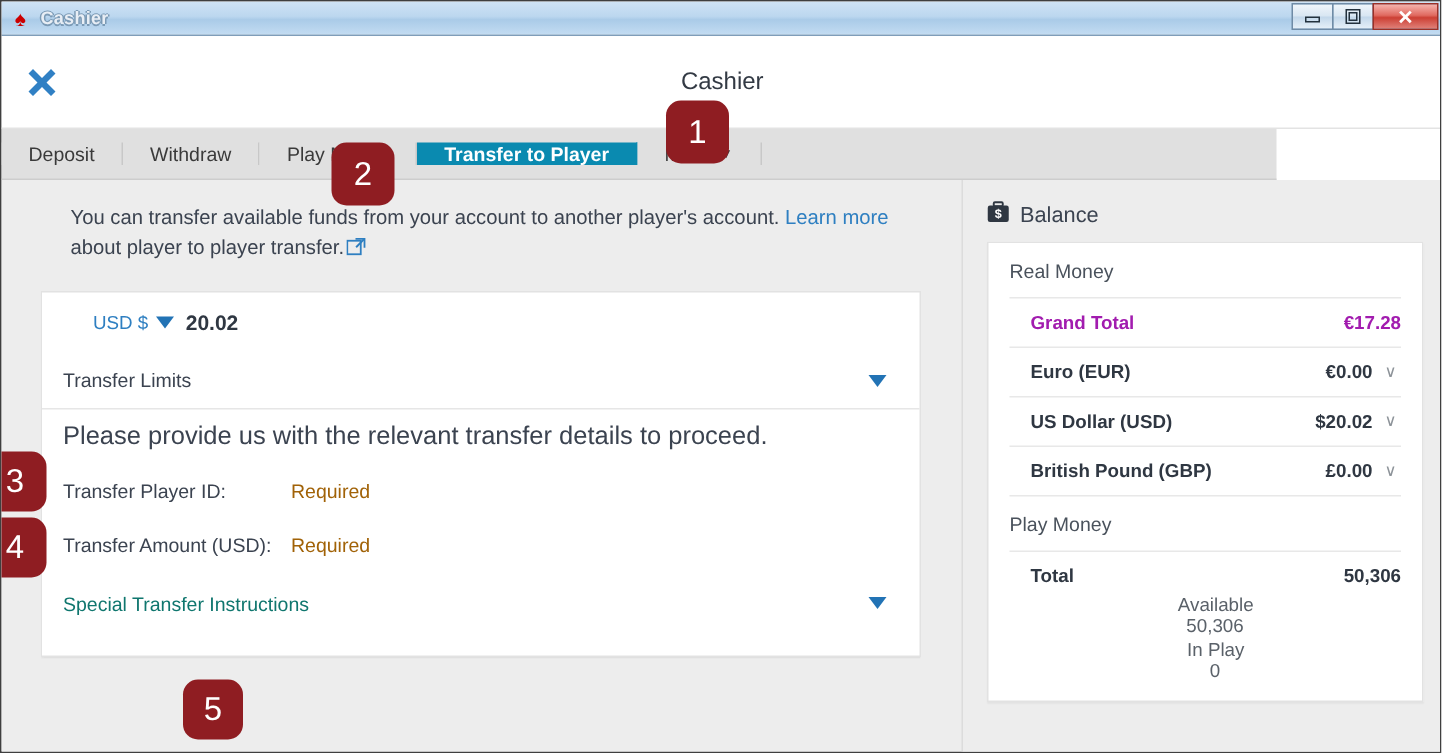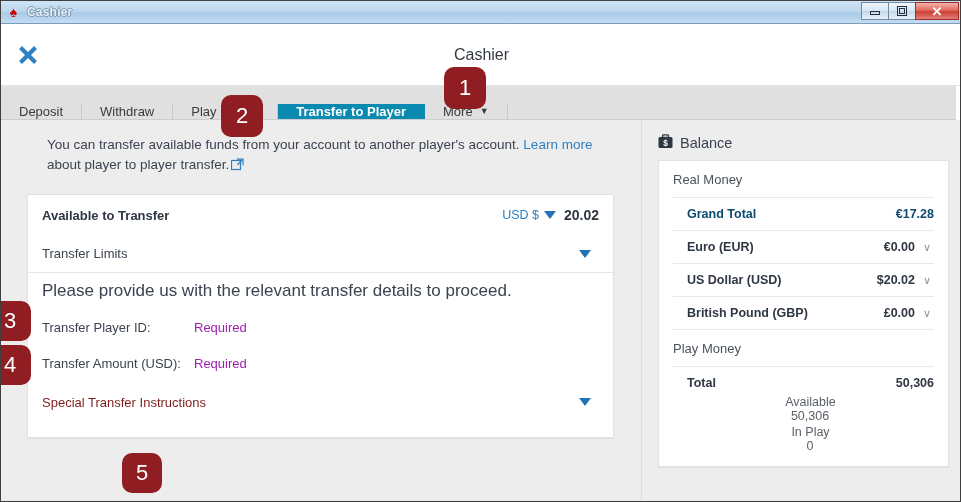--- a/index.html
+++ b/index.html
@@ -71,23 +71,23 @@
     display: flex; align-items: center; justify-content: center;
     cursor: pointer;
   }
   .page-title {
     width: 100%; text-align: center;
     font-size: 16px; color: #333a44;
   }
 
   
   .tabbar {
-    position: absolute; left: 0; top: 85px; width: 955px; height: 34px;
+    position: absolute; left: 0; top: 85px; width: 850px; height: 34px;
     background: #e0e0e0;
-    display: flex; align-items: flex-end;
+    display: flex; align-items: center;
     border-bottom: 1px solid #cdcdcd;
   }
   .tab {
     display: flex; align-items: center; justify-content: center;
     padding: 0 18px;
     font-size: 13px; color: #3a3a3a;
     border-right: 1px solid #c8c8c8;
     background: #e0e0e0;
     cursor: pointer;
     white-space: nowrap;
@@ -163,23 +163,23 @@
 
   .hint-row {
     height: 36px;
     font-size: 17px; color: #3b4350;
   }
   .field-row {
     height: 36px;
     font-size: 13px; color: #3b4350;
   }
   .field-label { width: 152px; color: #3b4350; }
-  .field-value { color: #a21caf; cursor: text; }
+  .field-value { color: #a16207; cursor: text; }
   .special-row {
-    height: 42px; font-size: 13px; color: #7f1d1d; justify-content: center;
+    height: 42px; font-size: 13px; color: #0f766e; justify-content: center;
   }
   .special-row .lbl { flex: 1; }
   .card-foot { height: 14px; }
 
   
   .bal-head {
     display: flex; align-items: center; gap: 7px;
     font-size: 14.5px; color: #3b4350;
     margin-bottom: 8px;
   }
@@ -195,21 +195,21 @@
   }
   .bal-row {
     display: flex; align-items: center;
     border-top: 1px solid #e8e8e8;
     padding: 9px 0 9px 14px;
     font-size: 12.5px;
   }
   .bal-row .bname { flex: 1; font-weight: bold; color: #2f3742; }
   .bal-row .bval  { font-weight: bold; color: #2f3742; white-space: nowrap; }
   .bal-row.total .bname,
-  .bal-row.total .bval { color: #0c4a6e; }
+  .bal-row.total .bval { color: #a21caf; }
   .chev {
     display: inline-block; margin-left: 8px; width: 11px;
     color: #8d9399; font-size: 11px; line-height: 1; cursor: pointer;
   }
   .bal-row.play-total { padding-bottom: 4px; }
   .bal-sub {
     display: flex; align-items: center;
     padding: 1px 0 1px 14px;
     font-size: 12.5px; color: #5a6169; flex-direction: column;
   }
@@ -297,21 +297,20 @@
         <span>You can transfer available funds from your account to another player's account. </span><span class="link">Learn more</span><span> about player to player transfer.</span><span class="ext-icon"><svg width="13" height="13" viewBox="0 0 13 13">
               <rect x="0.5" y="2.5" width="9" height="9" fill="none" stroke="#2e7fc1" stroke-width="1.2"></rect>
               <path d="M6 1.2 H12 V7.2" fill="none" stroke="#2e7fc1" stroke-width="1.2"></path>
               <path d="M11.6 1.6 L6.4 6.8" stroke="#2e7fc1" stroke-width="1.3"></path>
             </svg></span>
       </div>
 
       <div class="card">
 
         <div class="card-row avail-row">
-          <span class="avail-label">Available to Transfer</span>
           <span class="avail-cur">USD $</span>
           <span class="tri-down"></span>
           <span class="avail-val">20.02</span>
         </div>
 
         <div class="card-row limits-row">
           <span class="lbl">Transfer Limits</span>
           <span class="tri-down"></span>
         </div>
 

